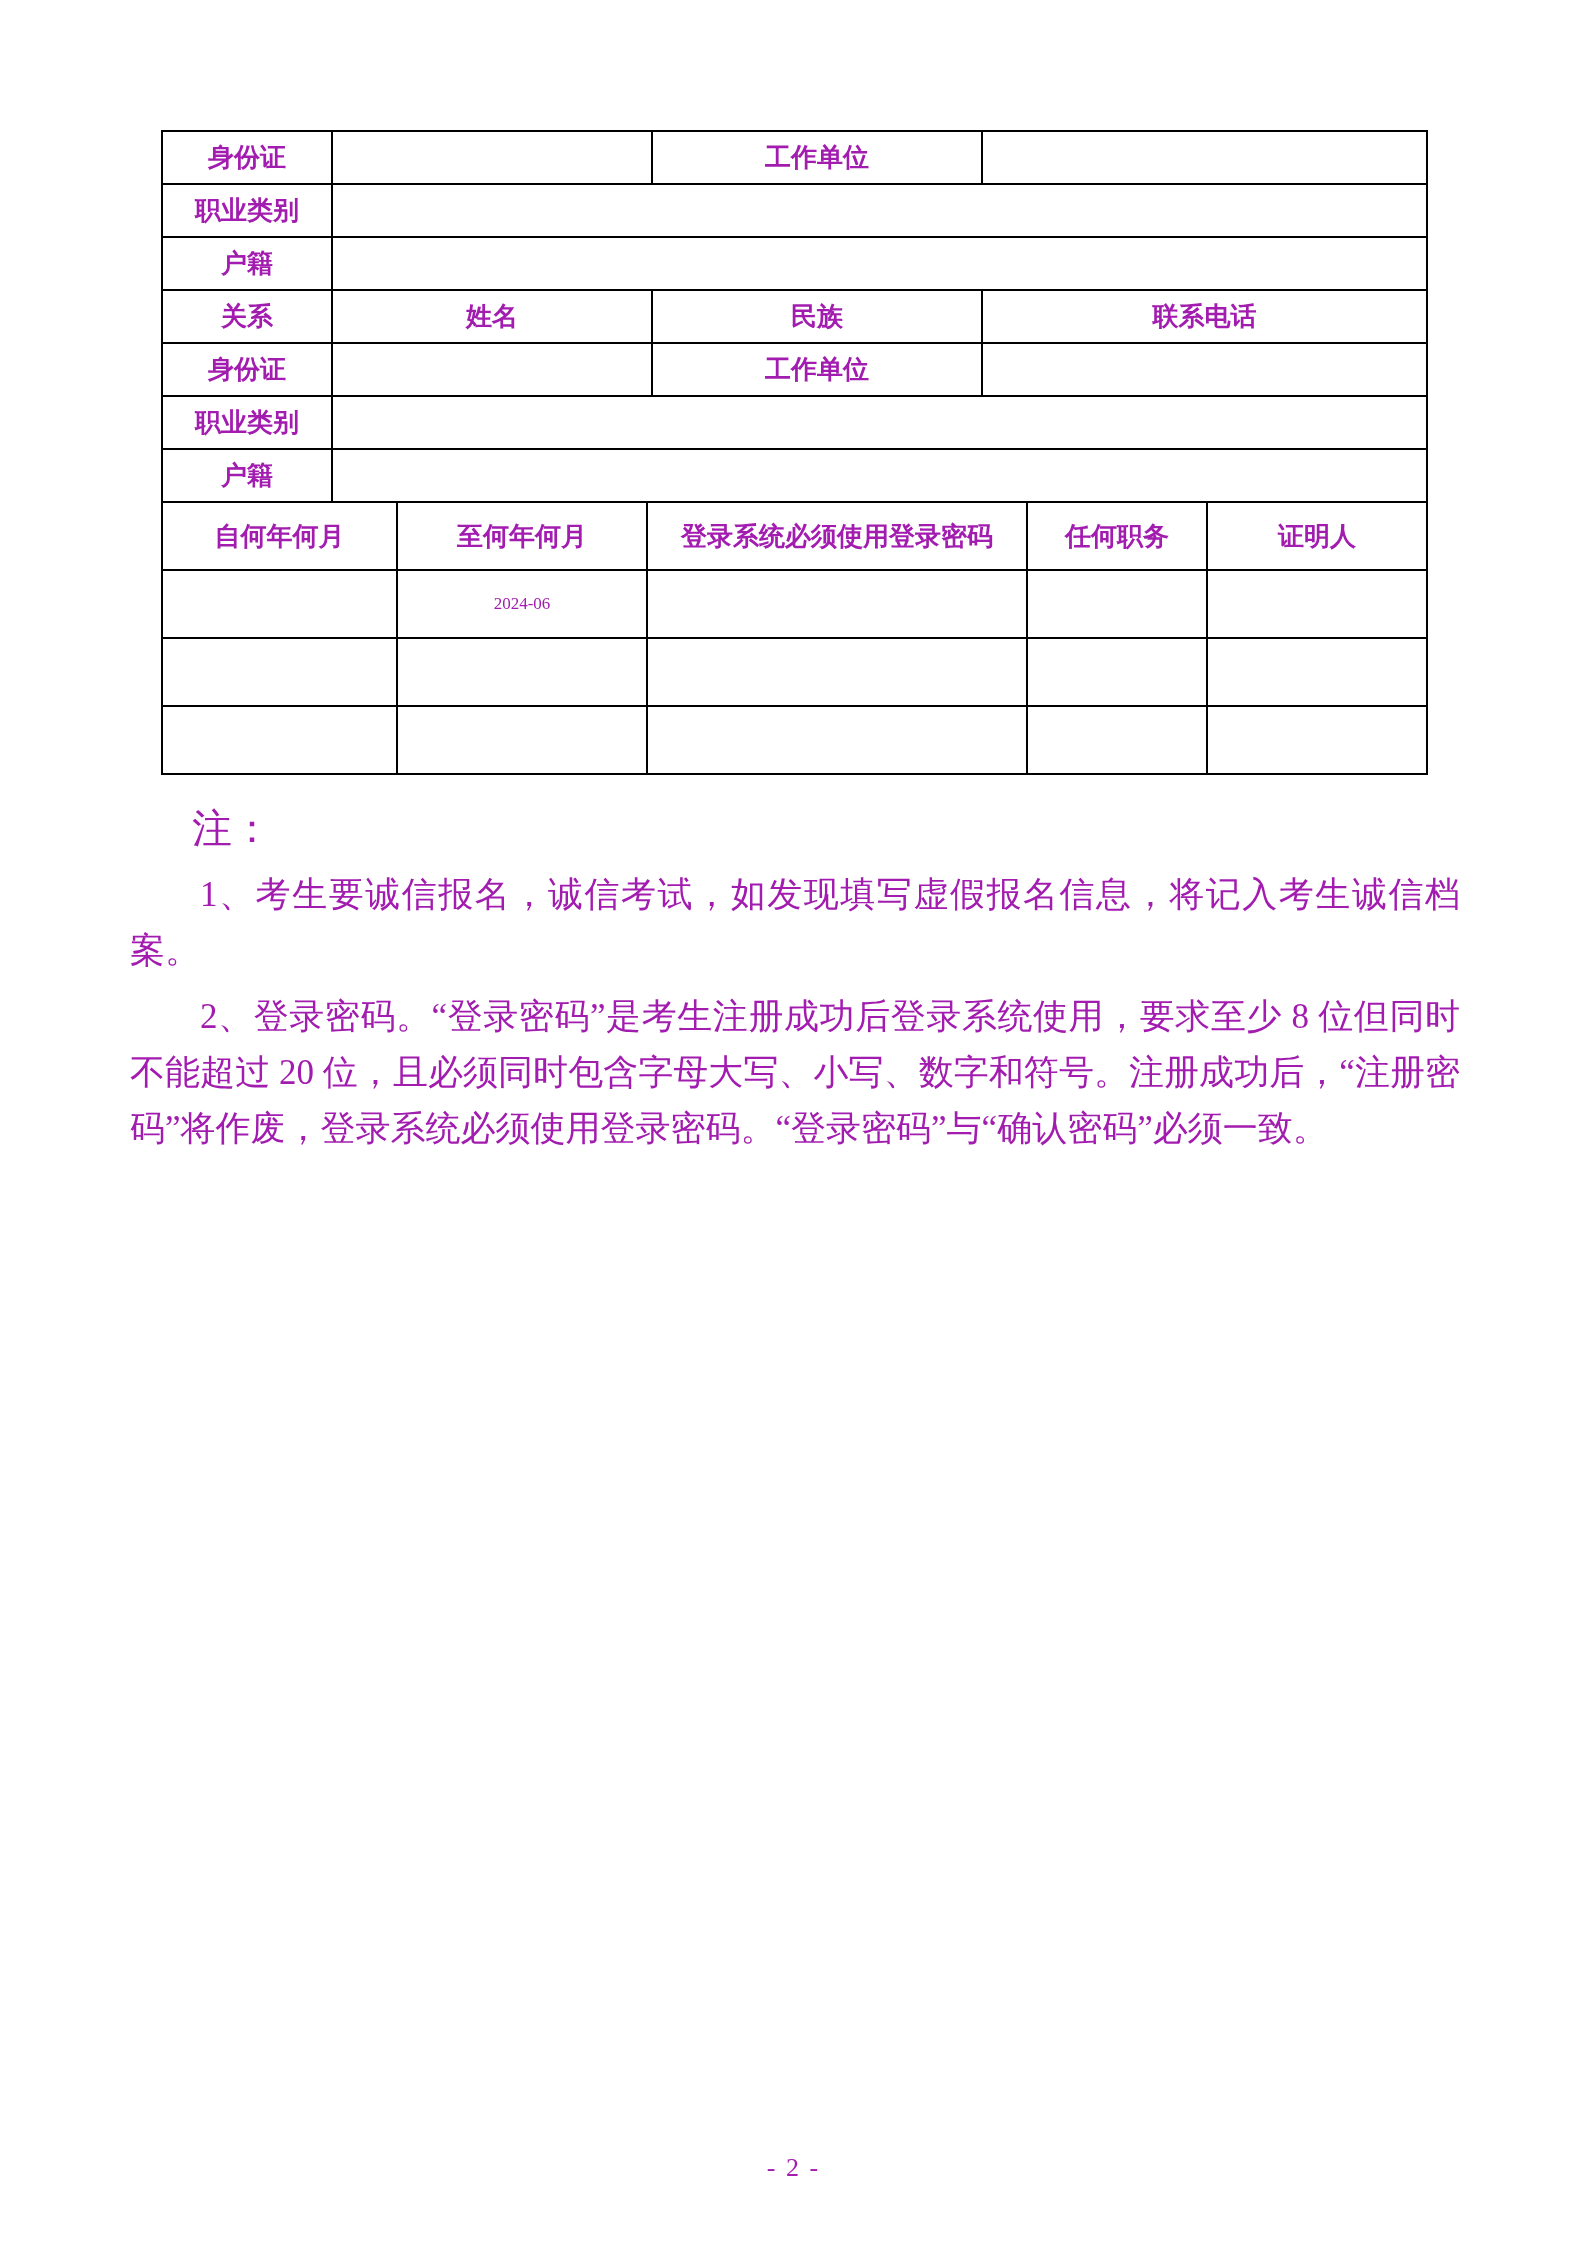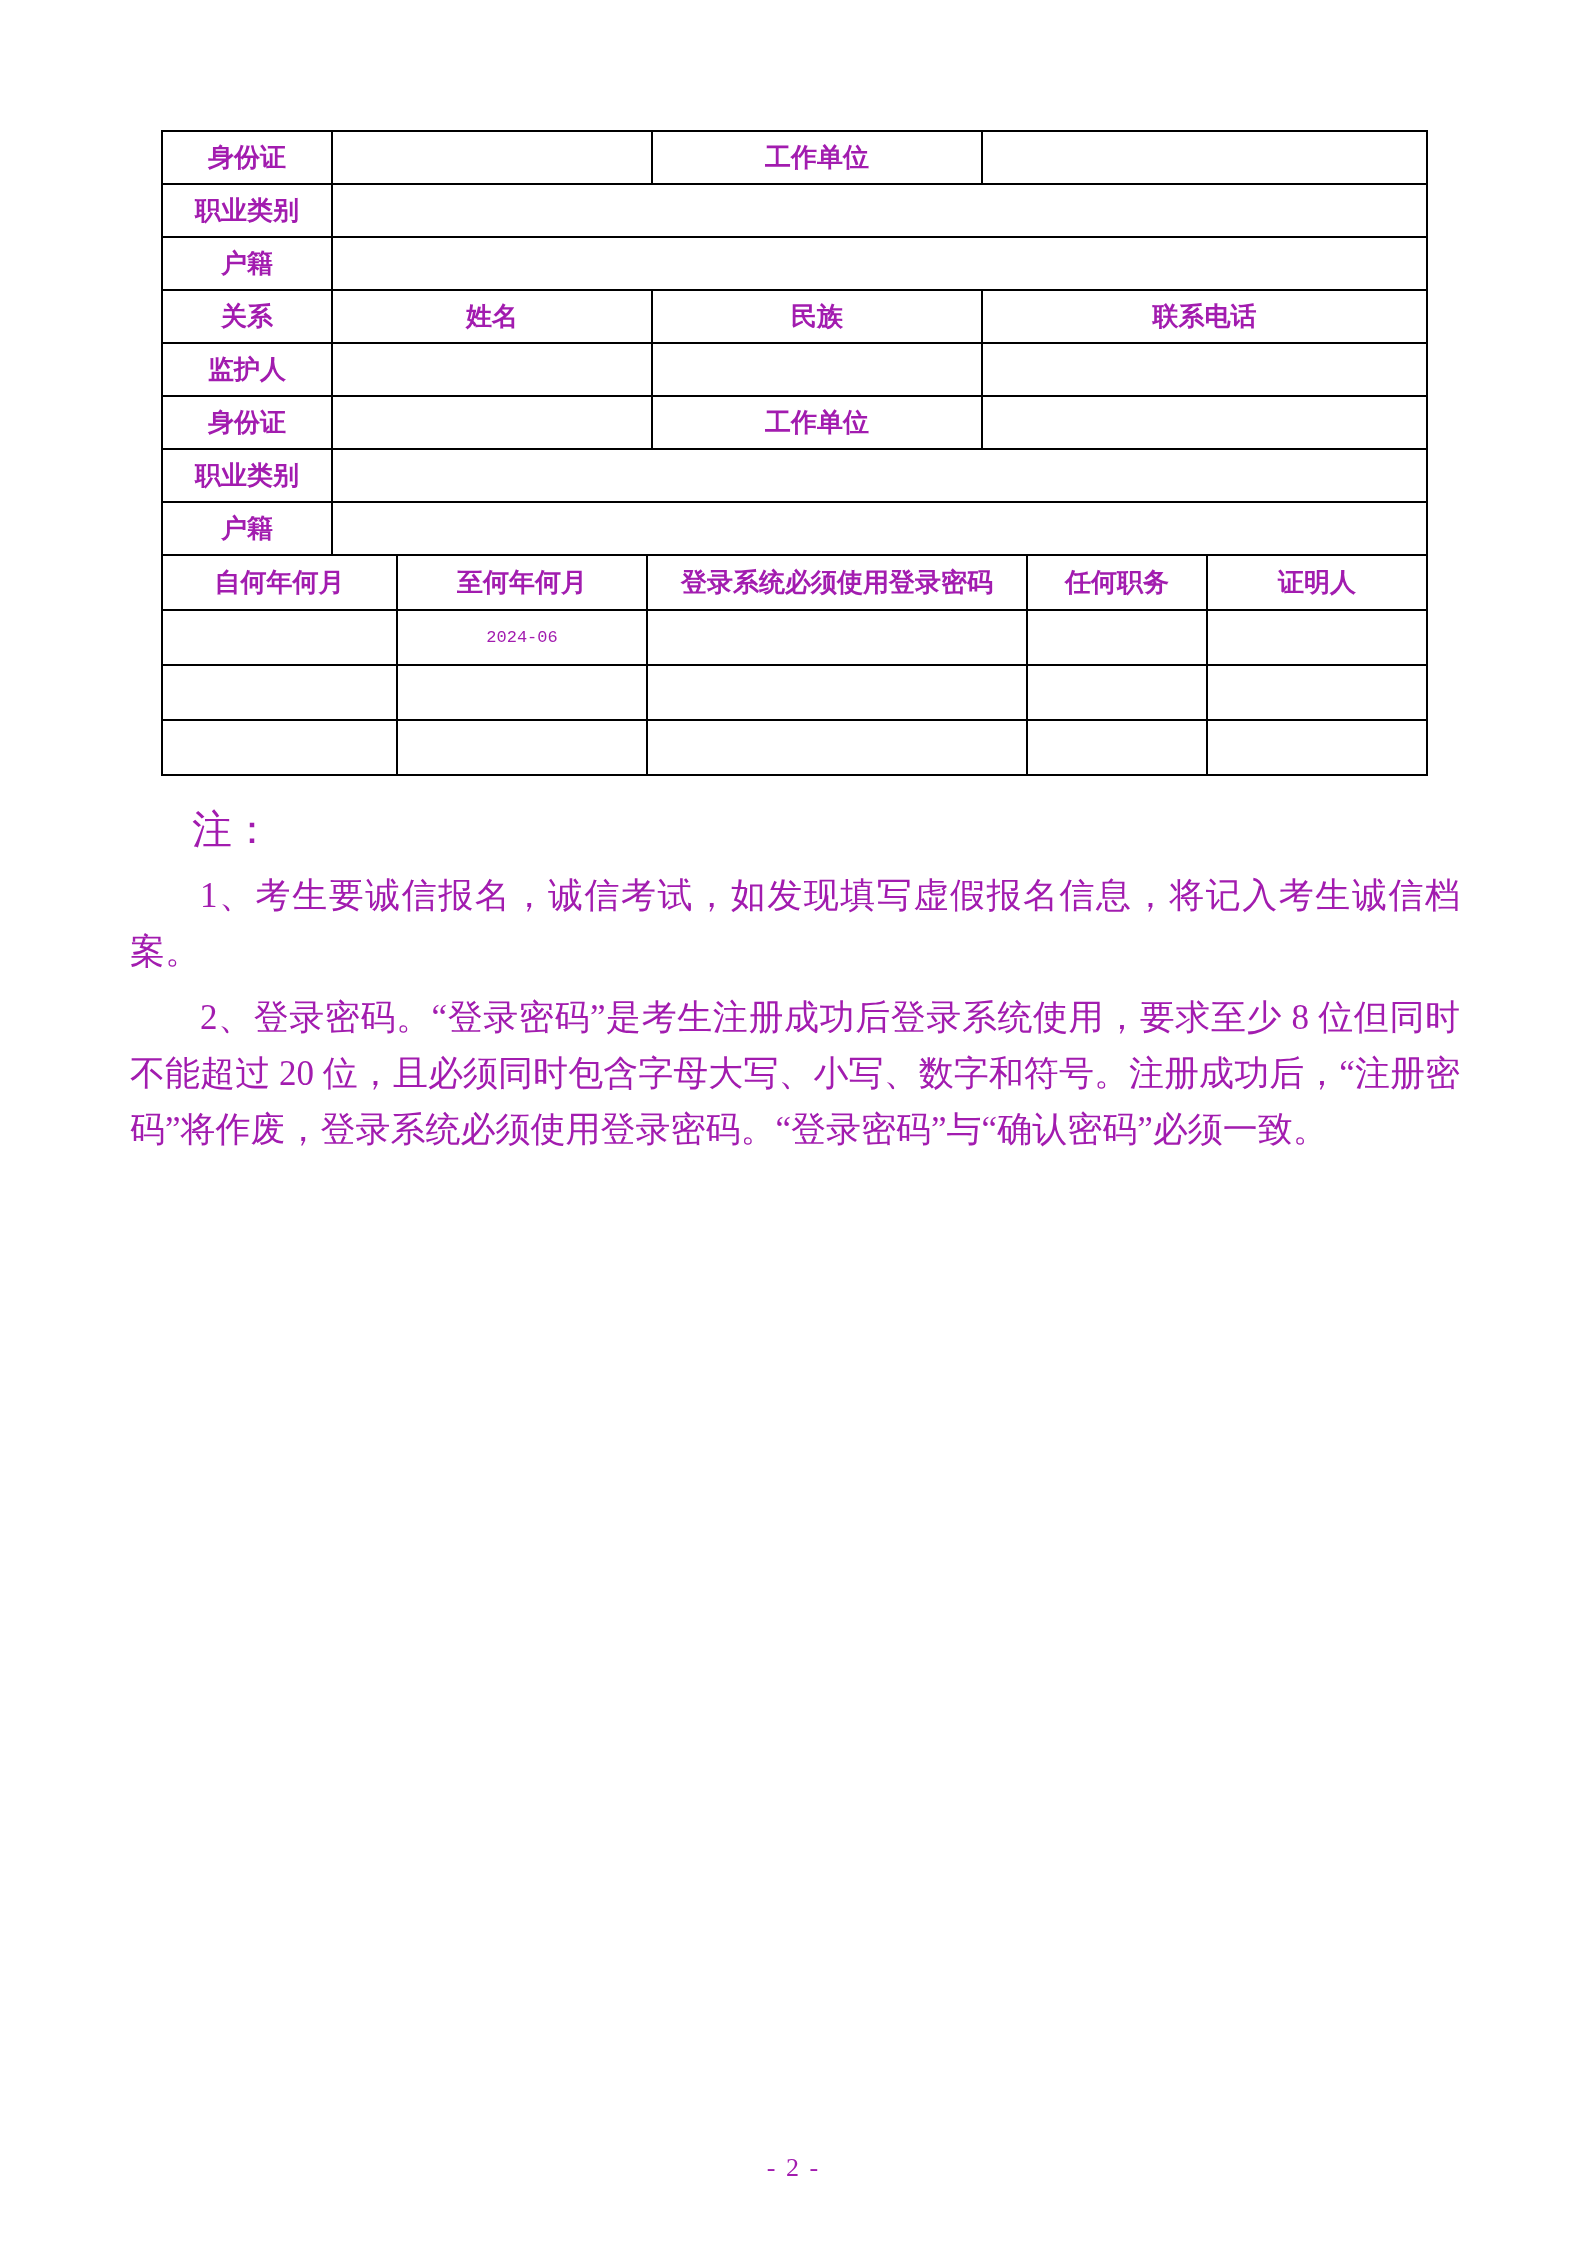--- a/index.html
+++ b/index.html
@@ -30,21 +30,21 @@
     height: 53px;
     text-align: center;
     vertical-align: middle;
     font-size: 26px;
     font-weight: bold;
     padding: 2px 6px;
     overflow: hidden;
   }
   .form-table td.plain { font-weight: normal; font-size: 17px; }
   #history-table { margin-top: -2px; }
-  #history-table td { height: 55px; font-family: Liberation Mono, monospace; }
+  #history-table td { height: 68px; }
   .notes {
     margin-top: 26px;
     font-size: 35px;
     line-height: 56px;
     text-align: justify;
   }
   .note-label {
     font-size: 40px;
     margin: 4px 0 6px 62px;
     line-height: 56px;
@@ -89,26 +89,20 @@
         </tr>
         <tr>
           <td>户籍</td>
           <td class="plain" colspan="3"></td>
         </tr>
         <tr>
           <td>关系</td>
           <td>姓名</td>
           <td>民族</td>
           <td>联系电话</td>
-        </tr>
-        <tr>
-          <td>监护人</td>
-          <td class="plain"></td>
-          <td class="plain"></td>
-          <td class="plain"></td>
         </tr>
         <tr>
           <td>身份证</td>
           <td class="plain"></td>
           <td>工作单位</td>
           <td class="plain"></td>
         </tr>
         <tr>
           <td>职业类别</td>
           <td class="plain" colspan="3"></td>

